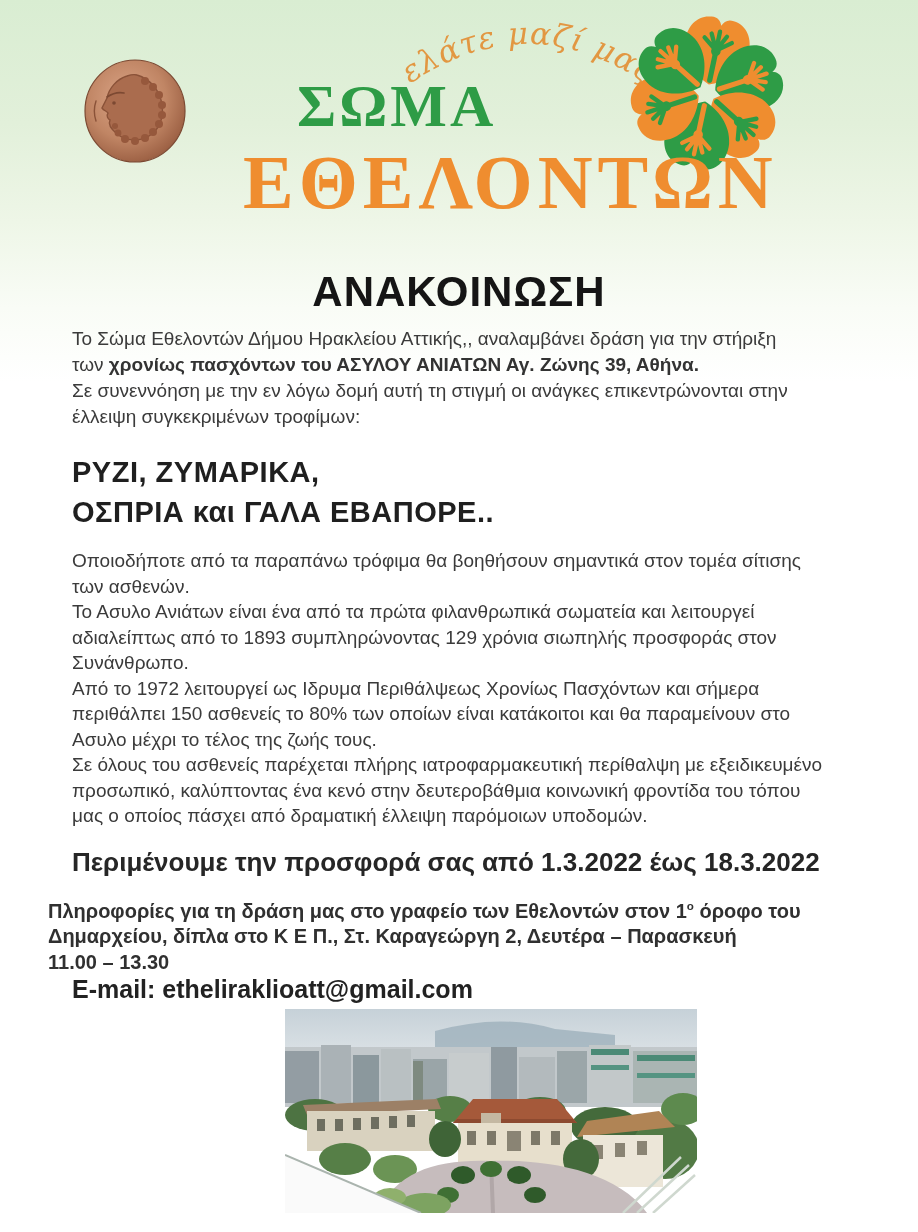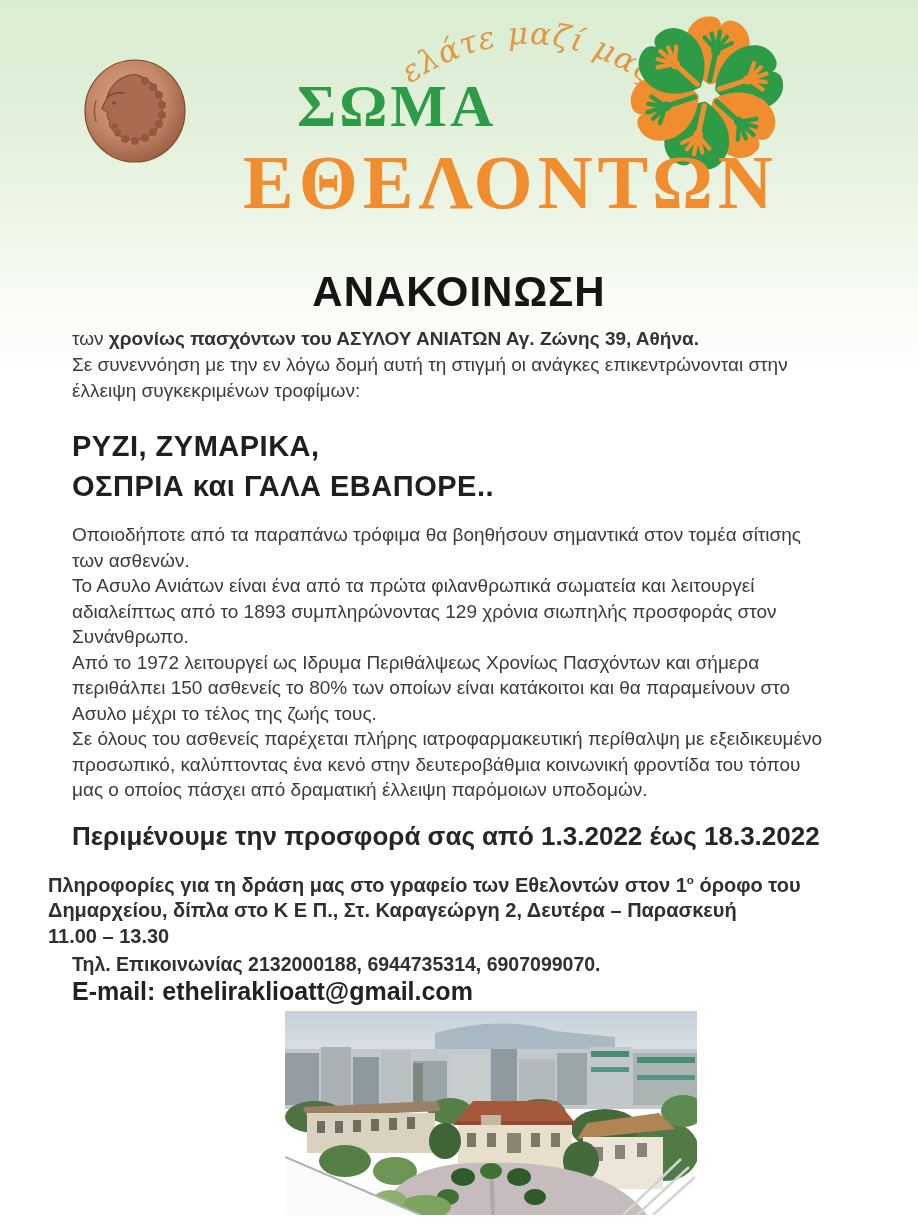--- a/index.html
+++ b/index.html
@@ -137,20 +137,21 @@
 
     <div class="org1">ΣΩΜΑ</div>
     <div class="org2">ΕΘΕΛΟΝΤΩΝ</div>
   </div>
 
   <div class="content">
 
     <h1 class="announce">ΑΝΑΚΟΙΝΩΣΗ</h1>
 
     <div class="intro">
+      <div>Το Σώμα Εθελοντών Δήμου Ηρακλείου Αττικής,, αναλαμβάνει δράση για την στήριξη</div>
       <div><span>των </span><b>χρονίως πασχόντων του ΑΣΥΛΟΥ ΑΝΙΑΤΩΝ Αγ. Ζώνης 39, Αθήνα.</b></div>
       <div>Σε συνεννόηση με την εν λόγω δομή αυτή τη στιγμή οι ανάγκες επικεντρώνονται στην</div>
       <div>έλλειψη συγκεκριμένων τροφίμων:</div>
     </div>
 
     <div class="foods">
       <div>ΡΥΖΙ,  ΖΥΜΑΡΙΚΑ,</div>
       <div>ΟΣΠΡΙΑ και ΓΑΛΑ ΕΒΑΠΟΡΕ..</div>
     </div>
 
@@ -169,21 +170,20 @@
     </div>
 
     <div class="deadline">Περιμένουμε την προσφορά σας από 1.3.2022 έως 18.3.2022</div>
 
     <div class="info">
       <div><span>Πληροφορίες για τη δράση μας στο γραφείο των Εθελοντών στον 1</span><sup>ο</sup><span> όροφο του</span></div>
       <div>Δημαρχείου, δίπλα στο Κ Ε Π., Στ. Καραγεώργη 2, Δευτέρα – Παρασκευή</div>
       <div>11.00 – 13.30</div>
     </div>
 
-    <div class="phone">Τηλ. Επικοινωνίας 2132000188, 6944735314, 6907099070.</div>
 
     <div class="email"><span>E-mail: </span><span>etheliraklioatt@gmail.com</span></div>
 
     <svg class="photo" viewBox="0 0 412 204" preserveAspectRatio="none">
       <defs>
         <linearGradient id="sky" x1="0" y1="0" x2="0" y2="1">
           <stop offset="0%" stop-color="#c6d1d8"></stop>
             <stop offset="100%" stop-color="#e2e7ea"></stop>
         </linearGradient>
       </defs>

